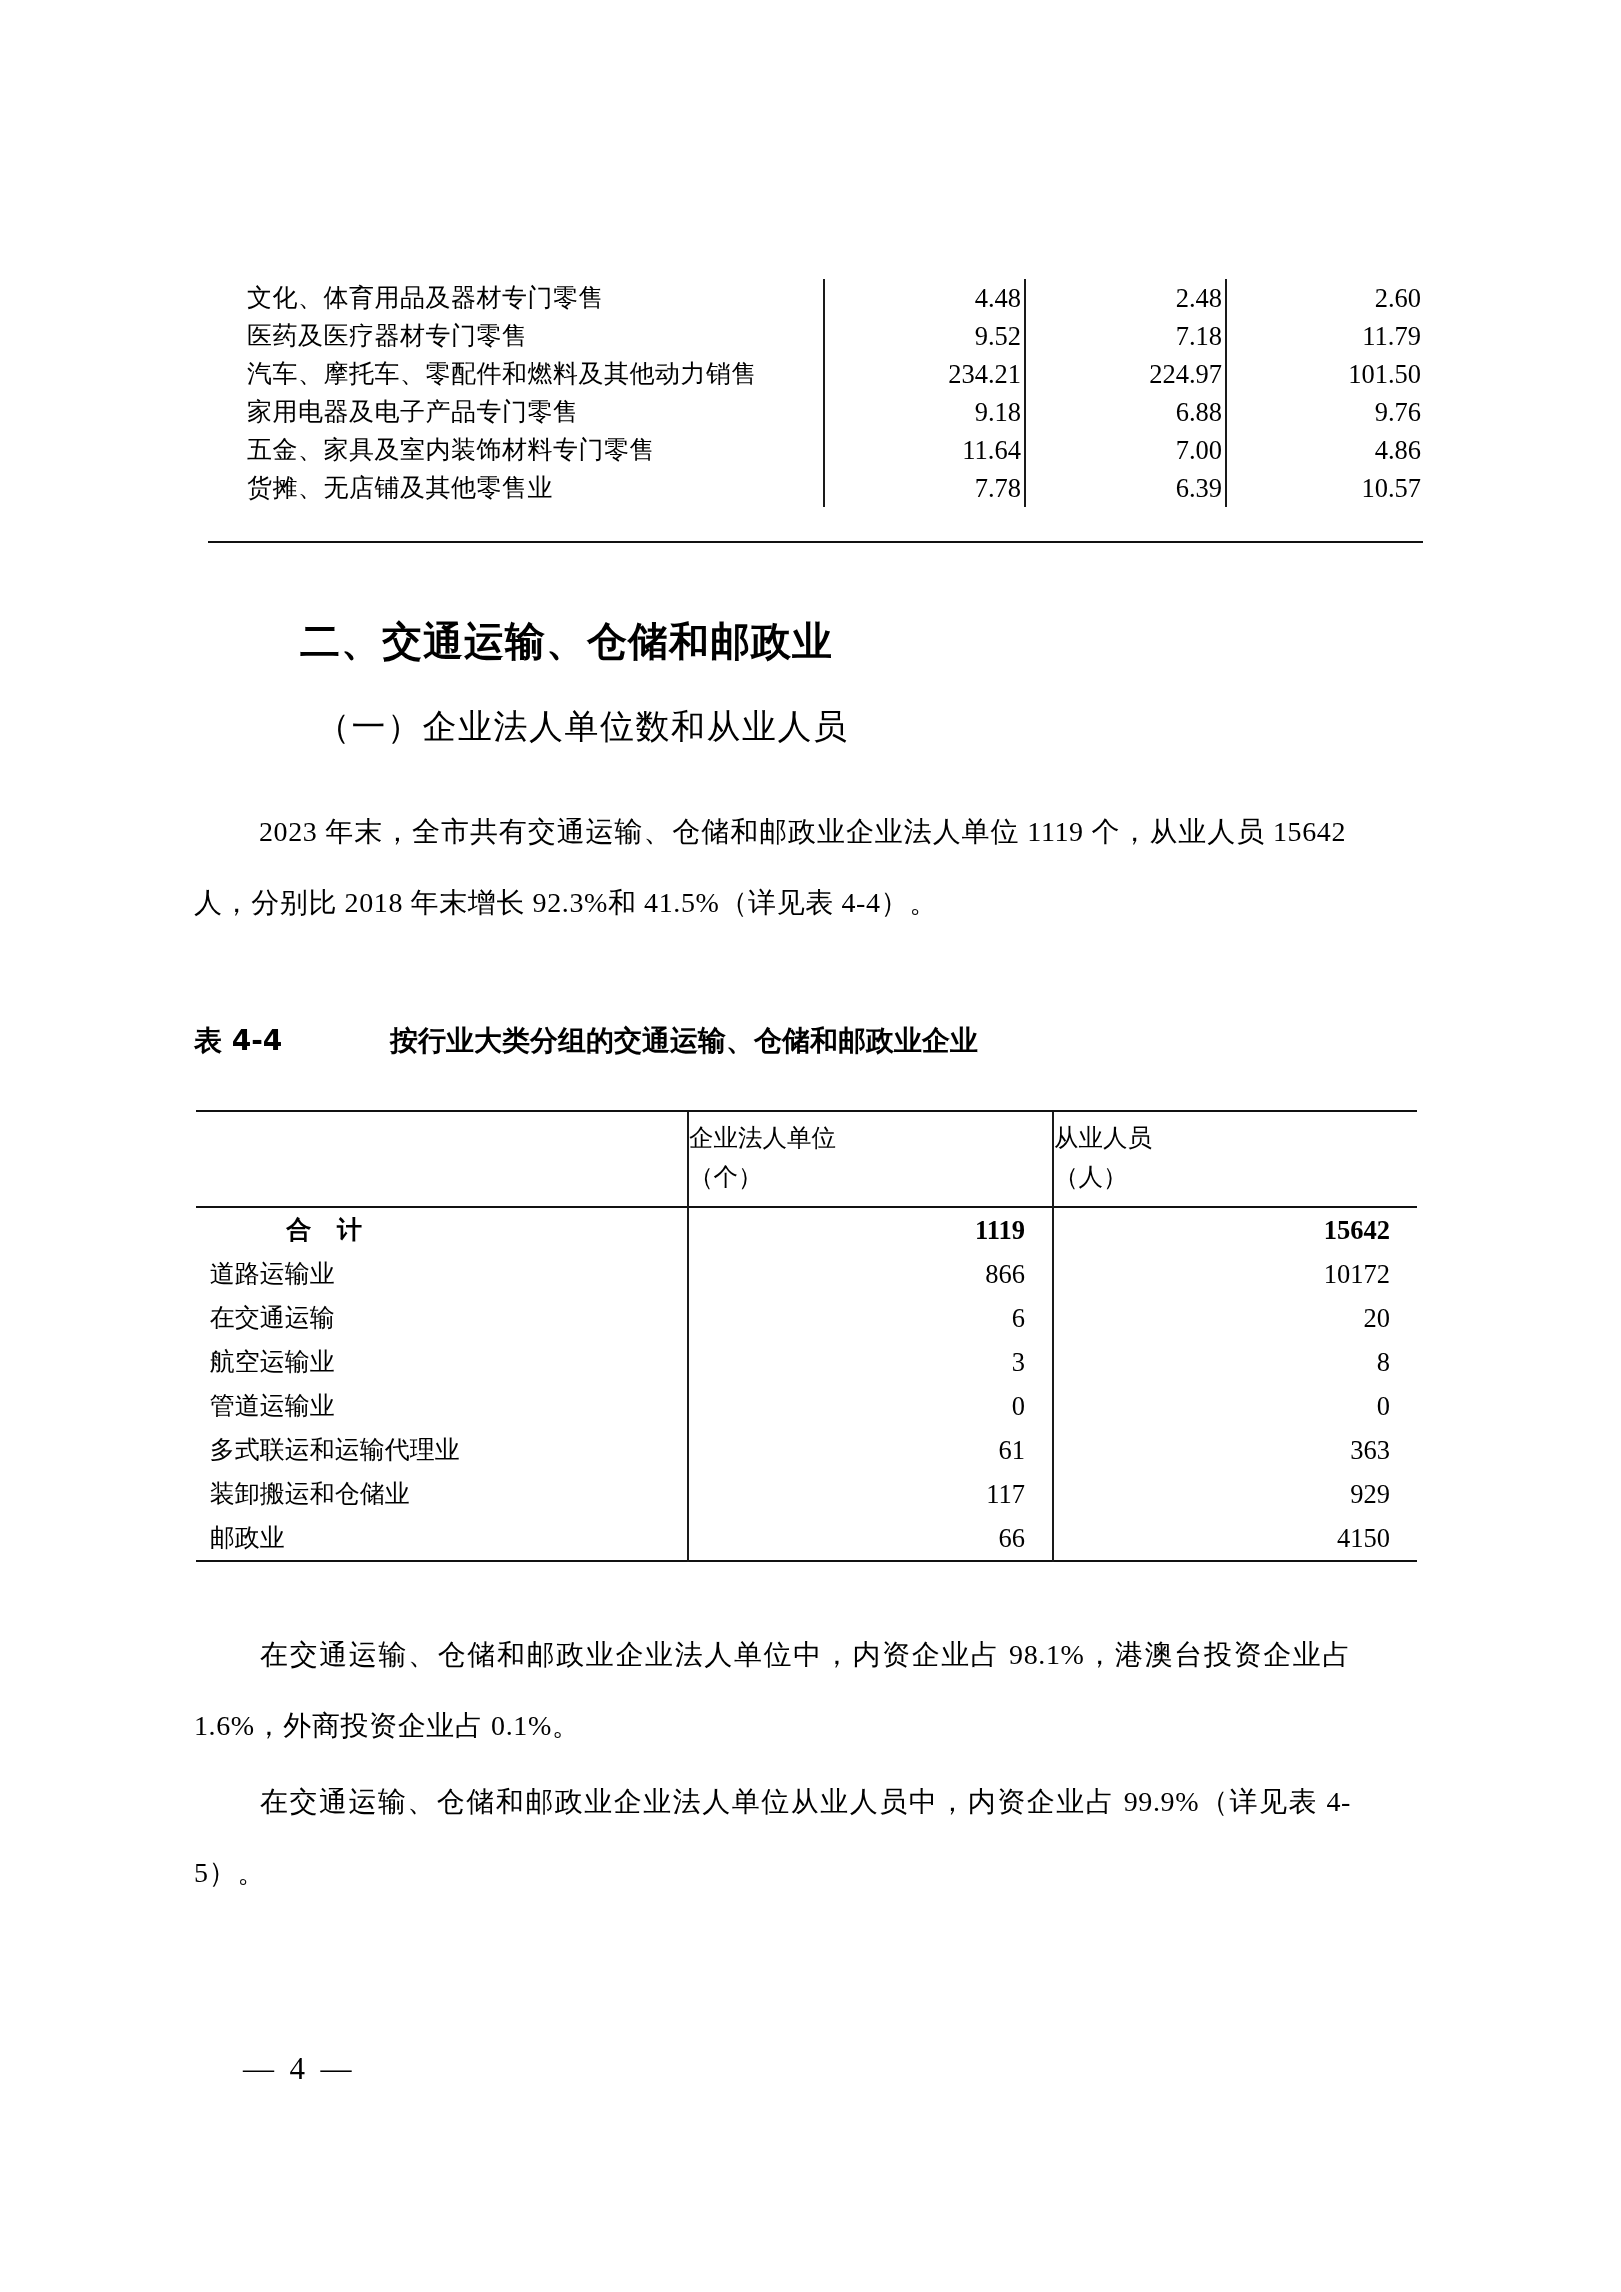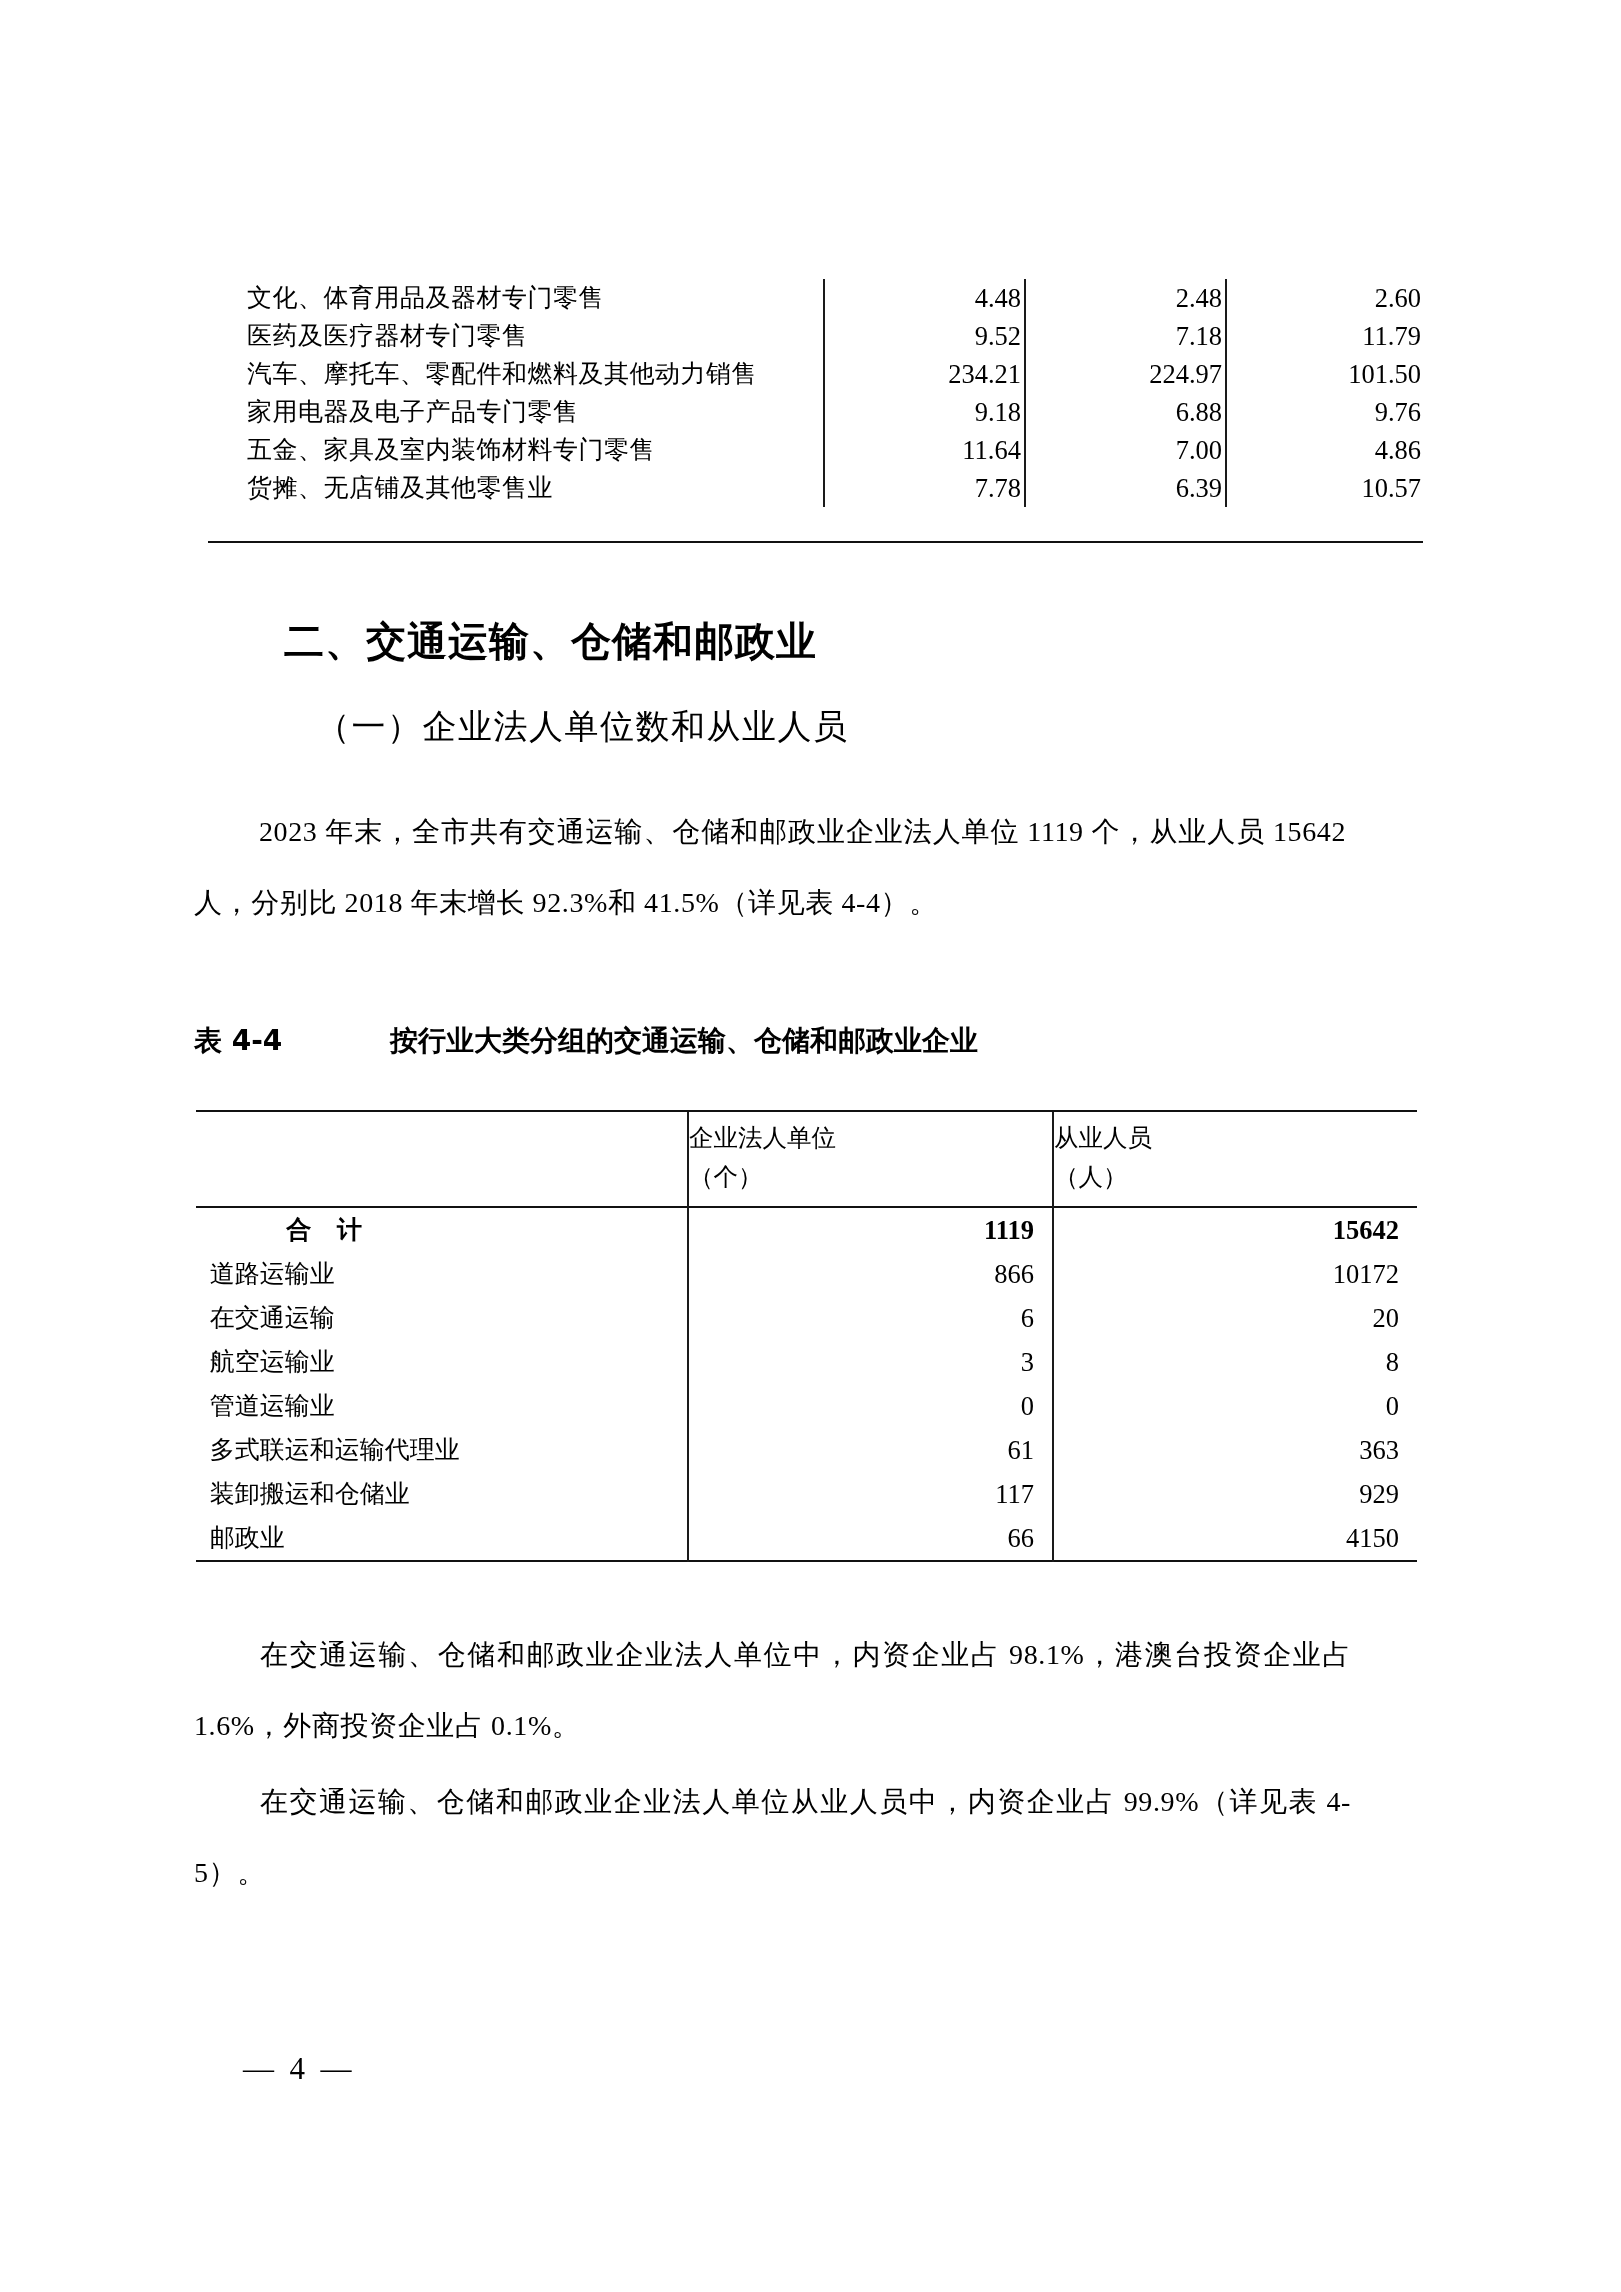--- a/index.html
+++ b/index.html
@@ -59,21 +59,21 @@
     left: 208px;
     top: 529px;
     width: 1215px;
     height: 0;
     border-top: 2.5px solid #111111;
   }
 
   
   .h1-sec {
     position: absolute;
-    left: 284px;
+    left: 300px;
     top: 602px;
     font-family: "DejaVu Sans", "Liberation Sans", sans-serif;
     font-weight: bold;
     font-size: 40px;
     letter-spacing: 1px;
     white-space: nowrap;
   }
   .h2-sec {
     position: absolute;
     left: 316px;
@@ -144,21 +144,21 @@
     text-align: center;
     font-weight: bold;
     letter-spacing: 9.8px;
     padding-left: 0;
     padding-right: 225px;
   }
   .t44 .num {
     font-size: 26.5px;
     line-height: 44px;
     text-align: right;
-    padding-right: 18px;
+    padding-right: 27px;
     white-space: nowrap;
   }
   .t44 .num.total { font-weight: bold; }
   .rule-top { border-top: 2.5px solid #111111; }
   .rule-mid { border-top: 2px solid #111111; }
   .rule-bot { border-top: 2.5px solid #111111; }
   .cell-vline { border-left: 2px solid #1a1a1a; }
 
   
   .pagenum {

